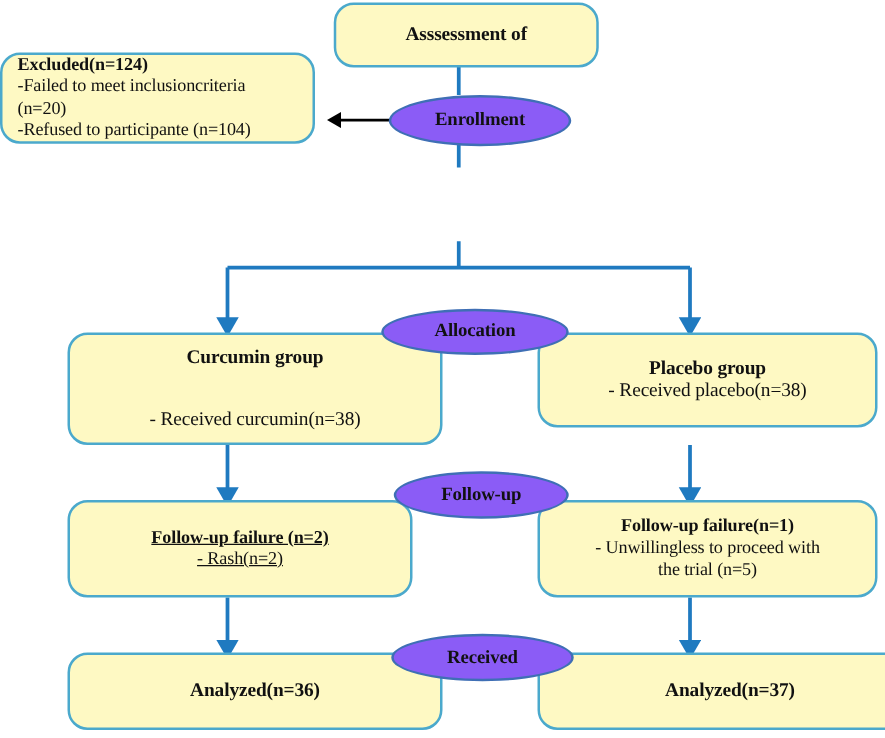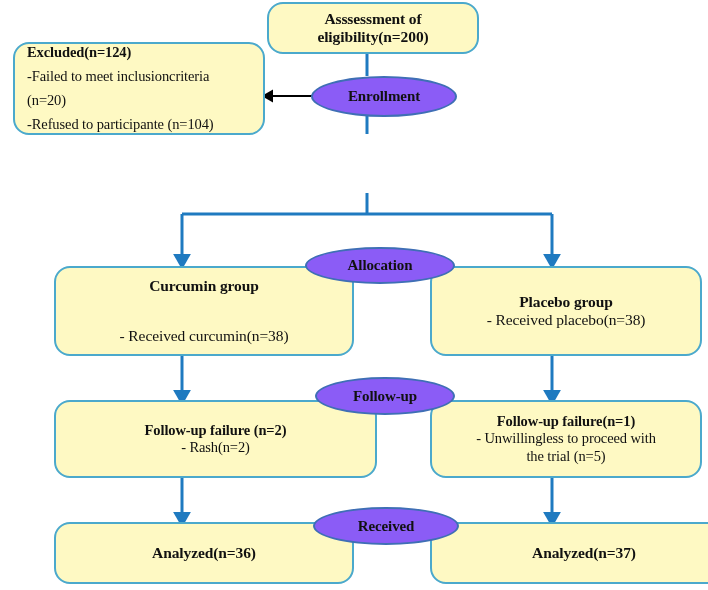--- a/index.html
+++ b/index.html
@@ -103,42 +103,41 @@
 
     <line x1="182" y1="356" x2="182" y2="400" stroke="#1f7ac0" stroke-width="3" marker-end="url(#arrow-blue)"></line>
     <line x1="552" y1="356" x2="552" y2="400" stroke="#1f7ac0" stroke-width="3" marker-end="url(#arrow-blue)"></line>
 
     <line x1="182" y1="478" x2="182" y2="522" stroke="#1f7ac0" stroke-width="3" marker-end="url(#arrow-blue)"></line>
     <line x1="552" y1="478" x2="552" y2="522" stroke="#1f7ac0" stroke-width="3" marker-end="url(#arrow-blue)"></line>
   </svg>
 
   <div class="node" style="left:267px; top:2px; width:212px; height:52px;">
     <div class="line-b">Asssessment of</div>
-    <div class="line-b">eligibility(n=200)</div>
   </div>
 
-  <div class="node leftalign" style="left:13px; top:42px; width:252px; height:93px; justify-content:space-between;">
+  <div class="node leftalign" style="left:0; top:42px; width:252px; height:73px; justify-content:space-between;">
     <div class="line-b sm">Excluded(n=124)</div>
     <div class="line-n sm">-Failed to meet inclusioncriteria</div>
     <div class="line-n sm">(n=20)</div>
     <div class="line-n sm">-Refused to participante  (n=104)</div>
   </div>
 
 
   <div class="node" style="left:54px; top:266px; width:300px; height:90px;gap:32px;">
     <div class="line-b">Curcumin group</div>
     <div class="line-n">- Received curcumin(n=38)</div>
   </div>
 
-  <div class="node" style="left:430px; top:266px; width:272px; height:90px;">
+  <div class="node" style="left:430px; top:266px; width:272px; height:76px;">
     <div class="line-b">Placebo group</div>
     <div class="line-n">- Received placebo(n=38)</div>
   </div>
 
-  <div class="node" style="left:54px; top:400px; width:323px; height:78px;">
+  <div class="node" style="left:54px; top:400px; width:276px; height:78px;text-decoration:underline;">
     <div class="line-b sm">Follow-up failure  (n=2)</div>
     <div class="line-n sm">- Rash(n=2)</div>
   </div>
 
   <div class="node" style="left:430px; top:400px; width:272px; height:78px;">
     <div class="line-b sm">Follow-up failure(n=1)</div>
     <div class="line-n sm">- Unwillingless  to proceed with</div>
     <div class="line-n sm">the trial (n=5)</div>
   </div>
 

